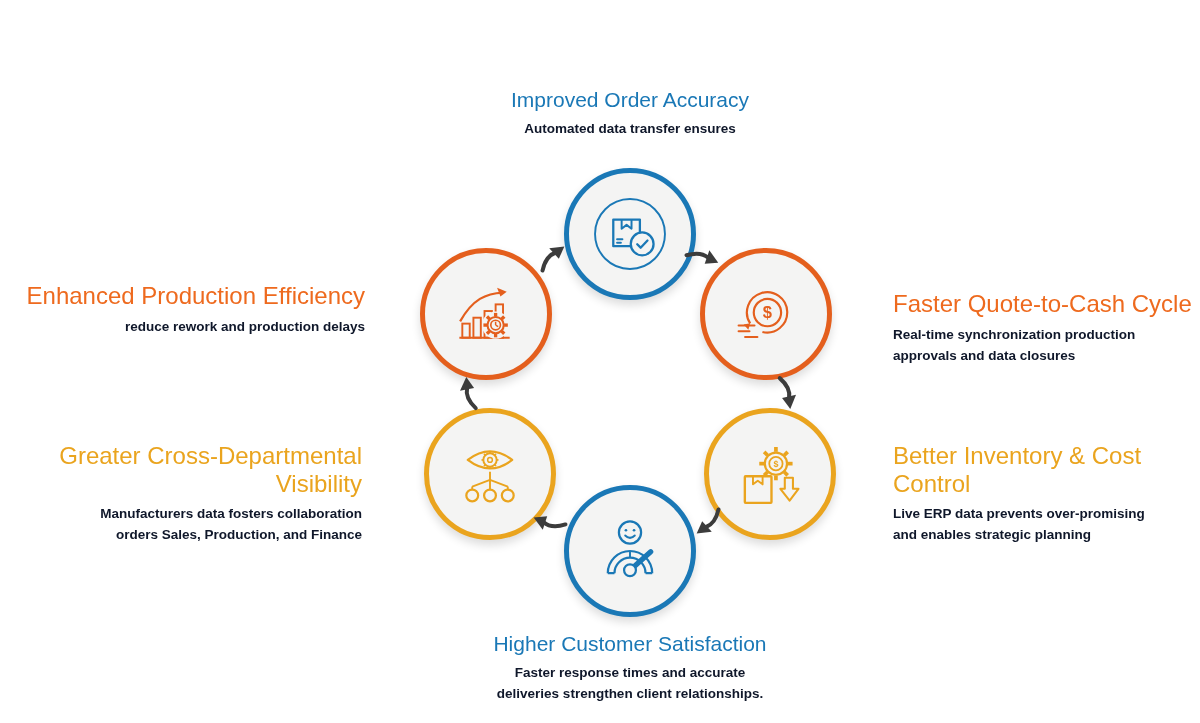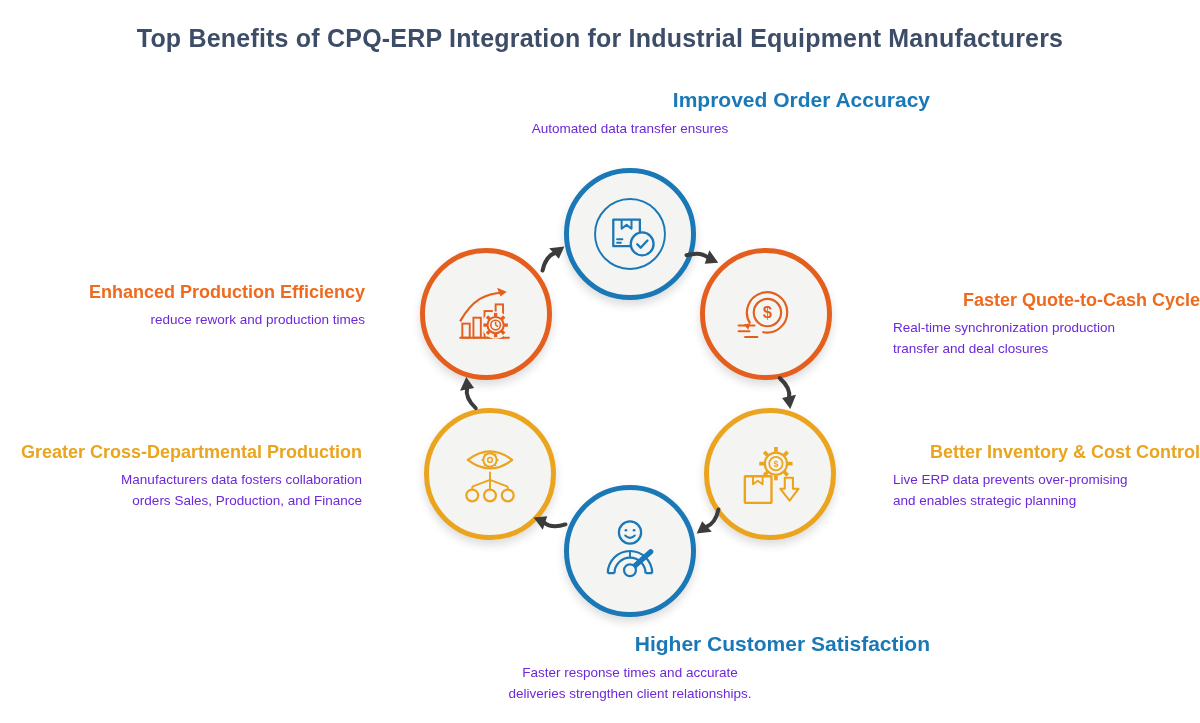--- a/index.html
+++ b/index.html
@@ -14,26 +14,26 @@
   .ring-orange{border:5px solid #e45f1d;}
   .ring-gold{border:5px solid #eaa41e;}
   .c-top{left:564px;top:168px;}
   .c-topright{left:700px;top:248px;}
   .c-botright{left:704px;top:408px;}
   .c-bottom{left:564px;top:485px;}
   .c-botleft{left:424px;top:408px;}
   .c-topleft{left:420px;top:248px;}
   
   .tblock{position:absolute;}
-  .blabel{font-size:21px;font-weight:bold;line-height:1.15;margin-bottom:7px;text-align:right;}
-  .blabel.side{font-size:18px;}
+  .blabel{font-size:21px;font-weight:normal;line-height:1.15;margin-bottom:7px;}
+  .blabel.side{font-size:24px;}
   .blue{color:#1a78b6;}
   .orange{color:#ee6a1e;}
   .gold{color:#eaa41e;}
-  .bdesc{font-size:13.5px;font-weight:normal;color:#6d28d9;line-height:1.55;}
+  .bdesc{font-size:13.5px;font-weight:bold;color:#0f172a;line-height:1.55;}
   .t-top{left:330px;top:88px;width:600px;text-align:center;}
   .t-bottom{left:330px;top:632px;width:600px;text-align:center;}
   .t-lefttop{left:20px;top:282px;width:345px;text-align:right;}
   .t-leftbot{left:0px;top:442px;width:362px;text-align:right;}
   .t-righttop{left:893px;top:290px;width:307px;text-align:left;}
   .t-rightbot{left:893px;top:442px;width:307px;text-align:left;}
   
   .conn{position:absolute;width:36px;height:26px;}
   .r-c1{left:534px;top:244px;transform:rotate(-30deg);}
   .r-c2{left:685px;top:244px;transform:rotate(31deg);}
@@ -41,54 +41,53 @@
   .r-c4{left:691px;top:510px;transform:rotate(150deg);}
   .r-c5{left:531px;top:510px;transform:rotate(-150deg);}
   .r-c6{left:451px;top:380px;transform:rotate(-89deg);}
   svg{display:block;}
 </style>
 </head>
 <body>
 
 <div class="canvas">
 
-  <div class="title">Top Benefits of CPQ-ERP Integration for Industrial Equipment Manufacturers</div>
 
   <div class="tblock t-top">
     <div class="blabel blue">Improved Order Accuracy</div>
     <div class="bdesc">Automated data transfer ensures</div>
   </div>
 
   <div class="tblock t-righttop">
     <div class="blabel orange side">Faster Quote-to-Cash Cycle</div>
     <div class="bdesc">Real-time synchronization production</div>
-    <div class="bdesc">transfer and deal closures</div>
+    <div class="bdesc">approvals and data closures</div>
   </div>
 
   <div class="tblock t-rightbot">
     <div class="blabel gold side">Better Inventory &amp; Cost Control</div>
     <div class="bdesc">Live ERP data prevents over-promising</div>
     <div class="bdesc">and enables strategic planning</div>
   </div>
 
   <div class="tblock t-bottom">
     <div class="blabel blue">Higher Customer Satisfaction</div>
     <div class="bdesc">Faster response times and accurate</div>
     <div class="bdesc">deliveries strengthen client relationships.</div>
   </div>
 
   <div class="tblock t-leftbot">
-    <div class="blabel gold side">Greater Cross-Departmental Production</div>
+    <div class="blabel gold side">Greater Cross-Departmental Visibility</div>
     <div class="bdesc">Manufacturers data fosters collaboration</div>
     <div class="bdesc">orders Sales, Production, and Finance</div>
   </div>
 
   <div class="tblock t-lefttop">
     <div class="blabel orange side">Enhanced Production Efficiency</div>
-    <div class="bdesc">reduce rework and production times</div>
+    <div class="bdesc">reduce rework and production delays</div>
   </div>
 
   <div class="circle ring-blue c-top">
     <span>
       <svg viewBox="0 0 100 100" width="76" height="76" fill="none" stroke="#1a78b6">
         <circle cx="50" cy="50" r="46" stroke-width="2.5"></circle>
         <rect x="28" y="31" width="35" height="35" stroke-width="3" stroke-linejoin="round"></rect>
         <path d="M39 31 v12 l6.5 -5 6.5 5 v-12" stroke-width="2.6" stroke-linejoin="round"></path>
         <path d="M33 57 h7 M33 61.5 h5" stroke-width="2.6" stroke-linecap="round"></path>
         <circle cx="66" cy="63" r="15" fill="#f4f4f3" stroke-width="3"></circle>

